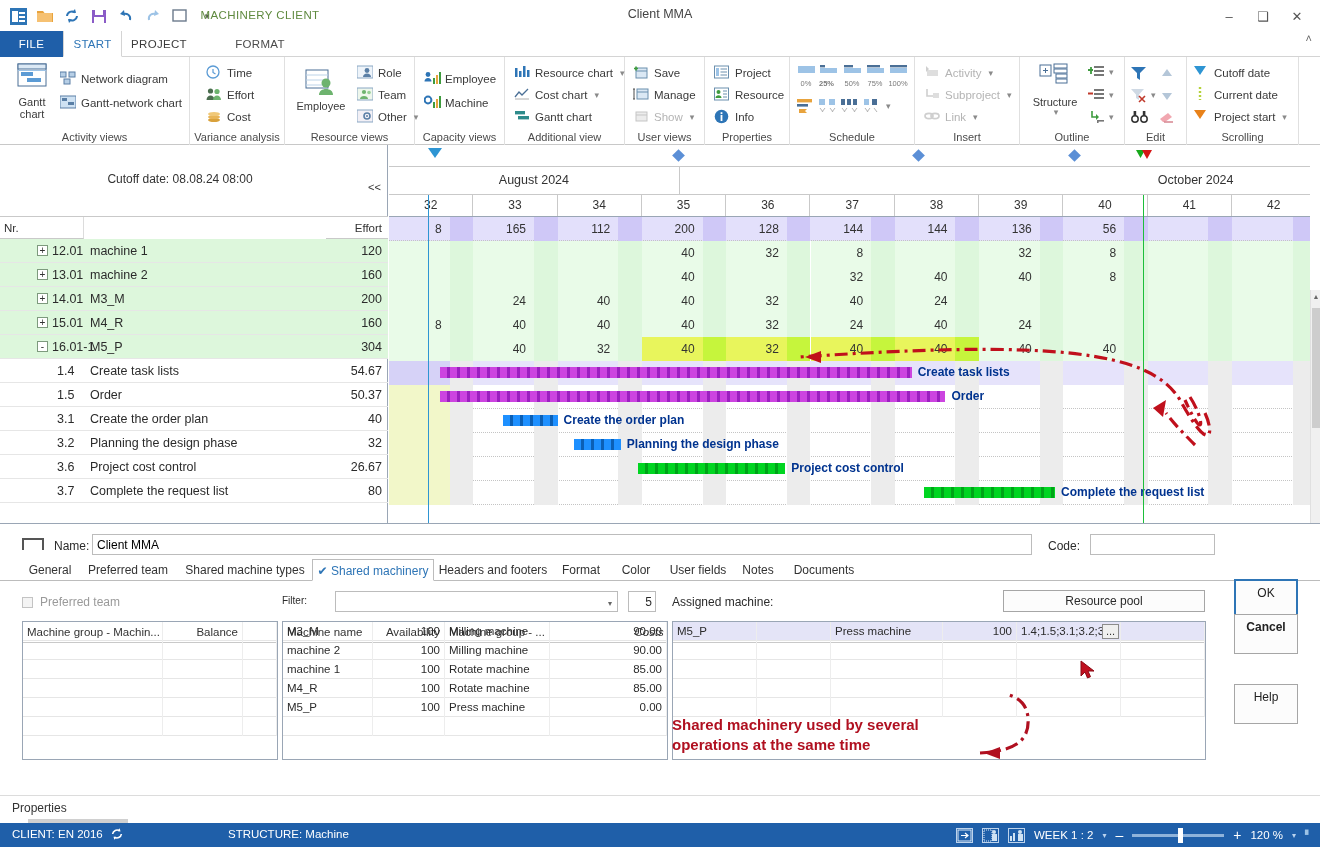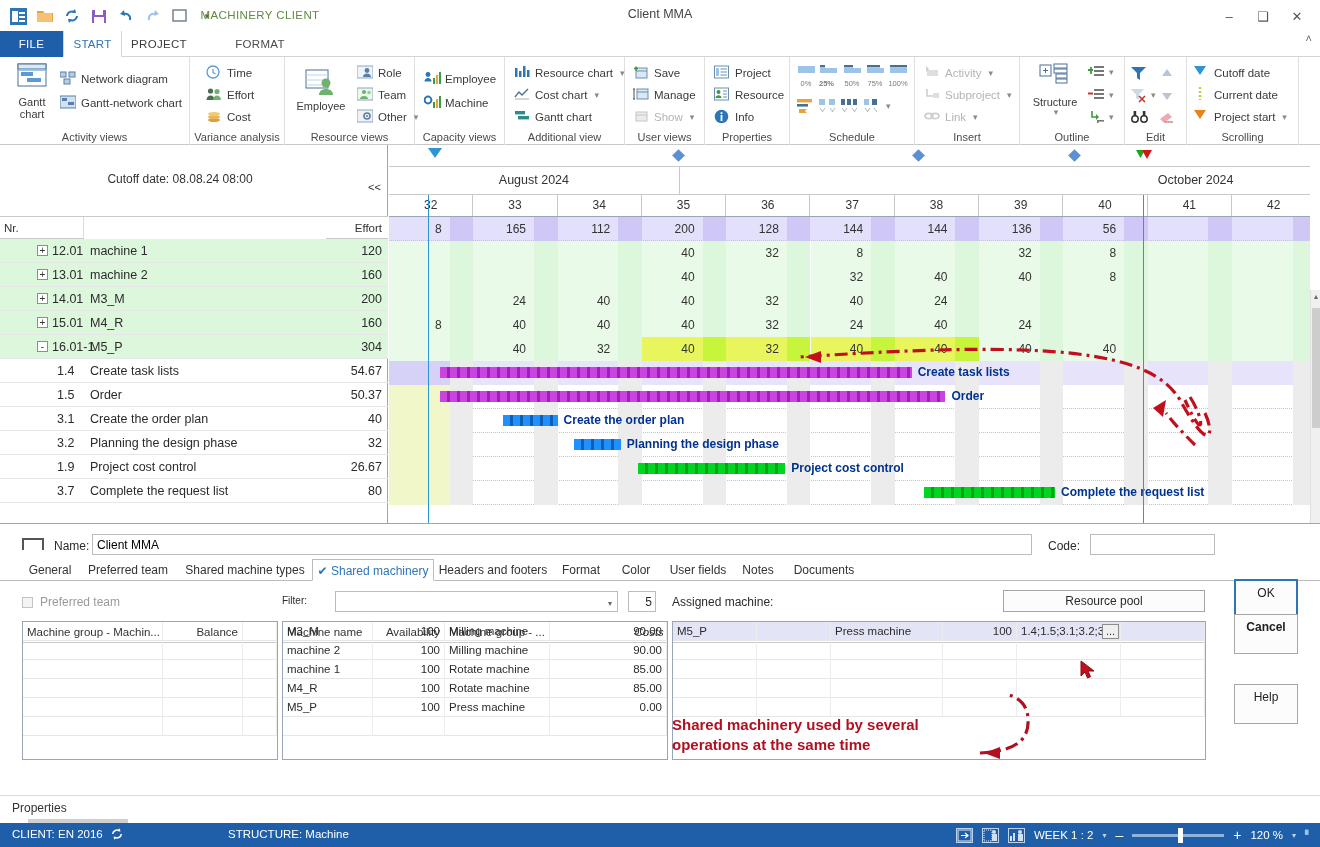--- a/index.html
+++ b/index.html
@@ -736,21 +736,21 @@
           <div class="c-nr indent">3.1</div>
           <div class="c-name">Create the order plan</div>
           <div class="c-eff">40</div>
         </div>
         <div class="lrow" style="top: 286px;">
           <div class="c-nr indent">3.2</div>
           <div class="c-name">Planning the design phase</div>
           <div class="c-eff">32</div>
         </div>
         <div class="lrow" style="top: 310px;">
-          <div class="c-nr indent">1.9</div>
+          <div class="c-nr indent">3.6</div>
           <div class="c-name">Project cost control</div>
           <div class="c-eff">26.67</div>
         </div>
         <div class="lrow" style="top: 334px;">
           <div class="c-nr indent">3.7</div>
           <div class="c-name">Complete the request list</div>
           <div class="c-eff">80</div>
         </div>
       </div>
   </div>

